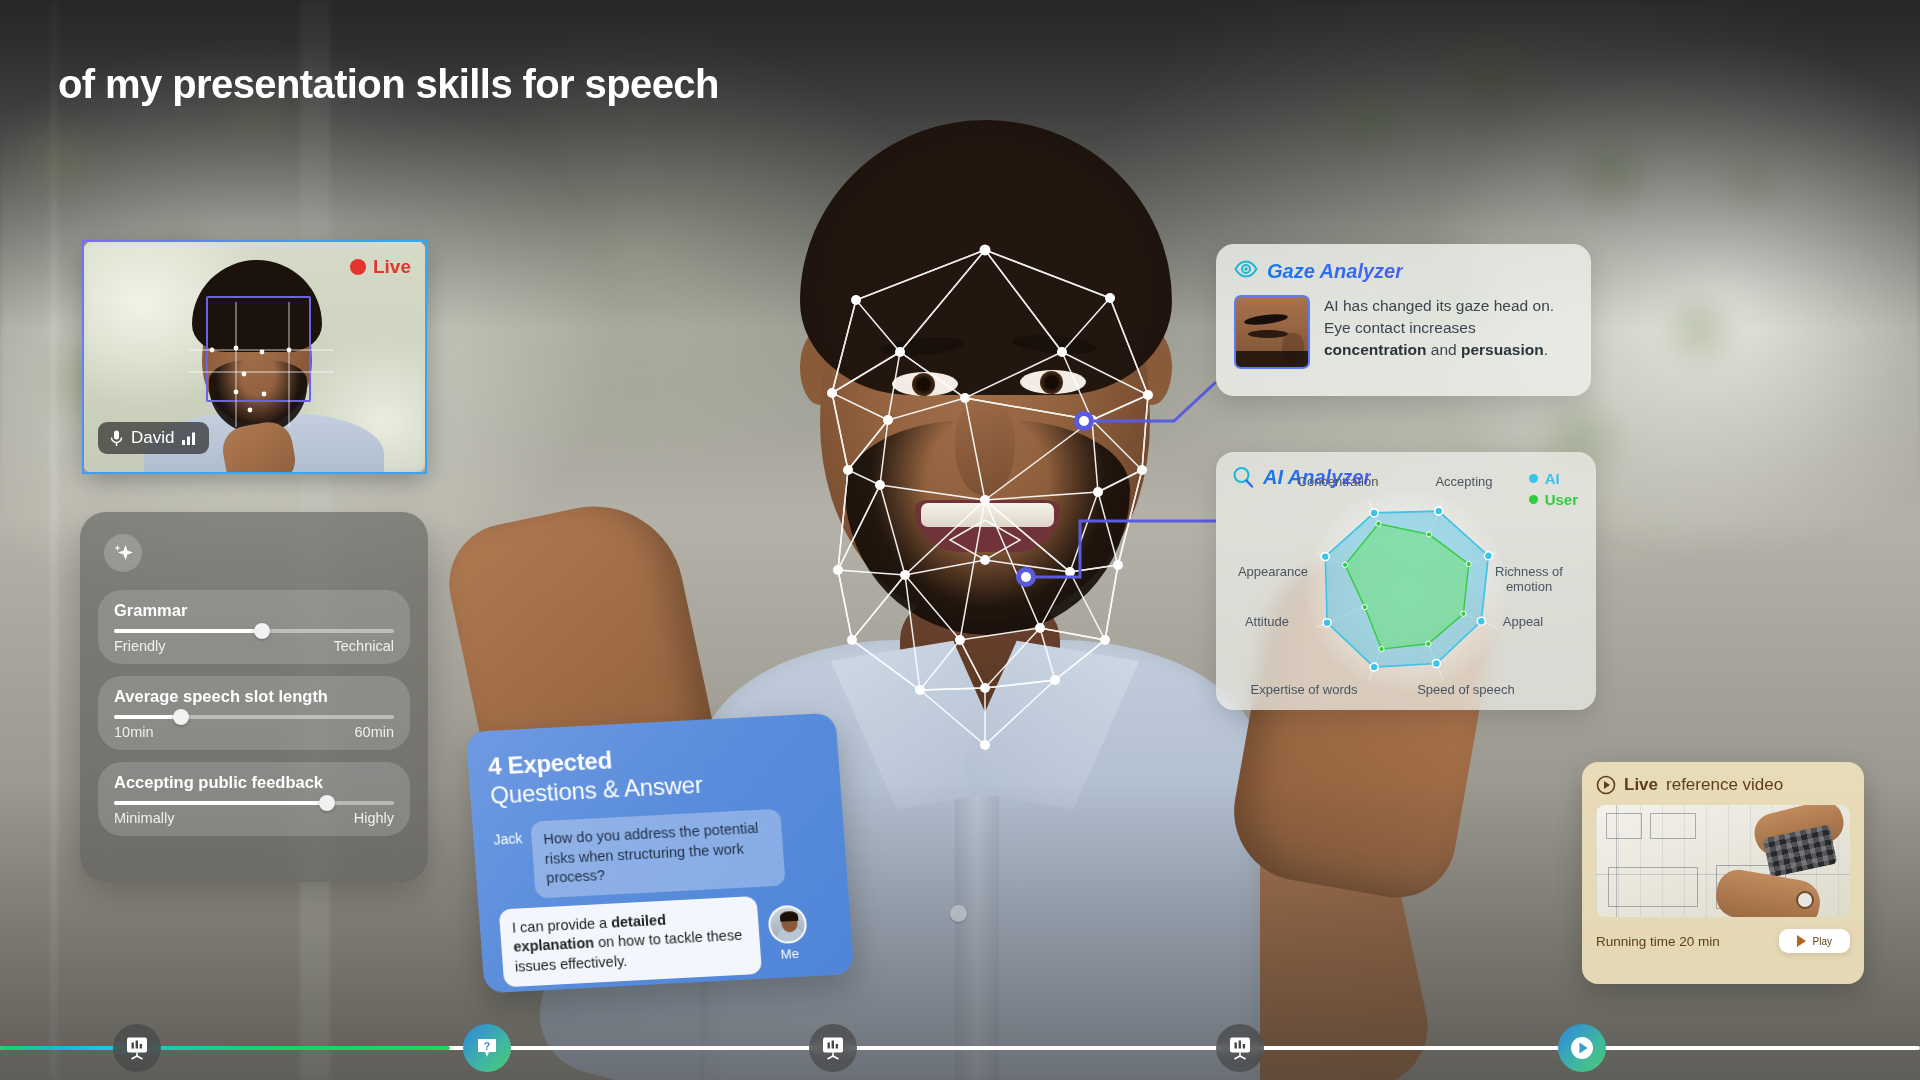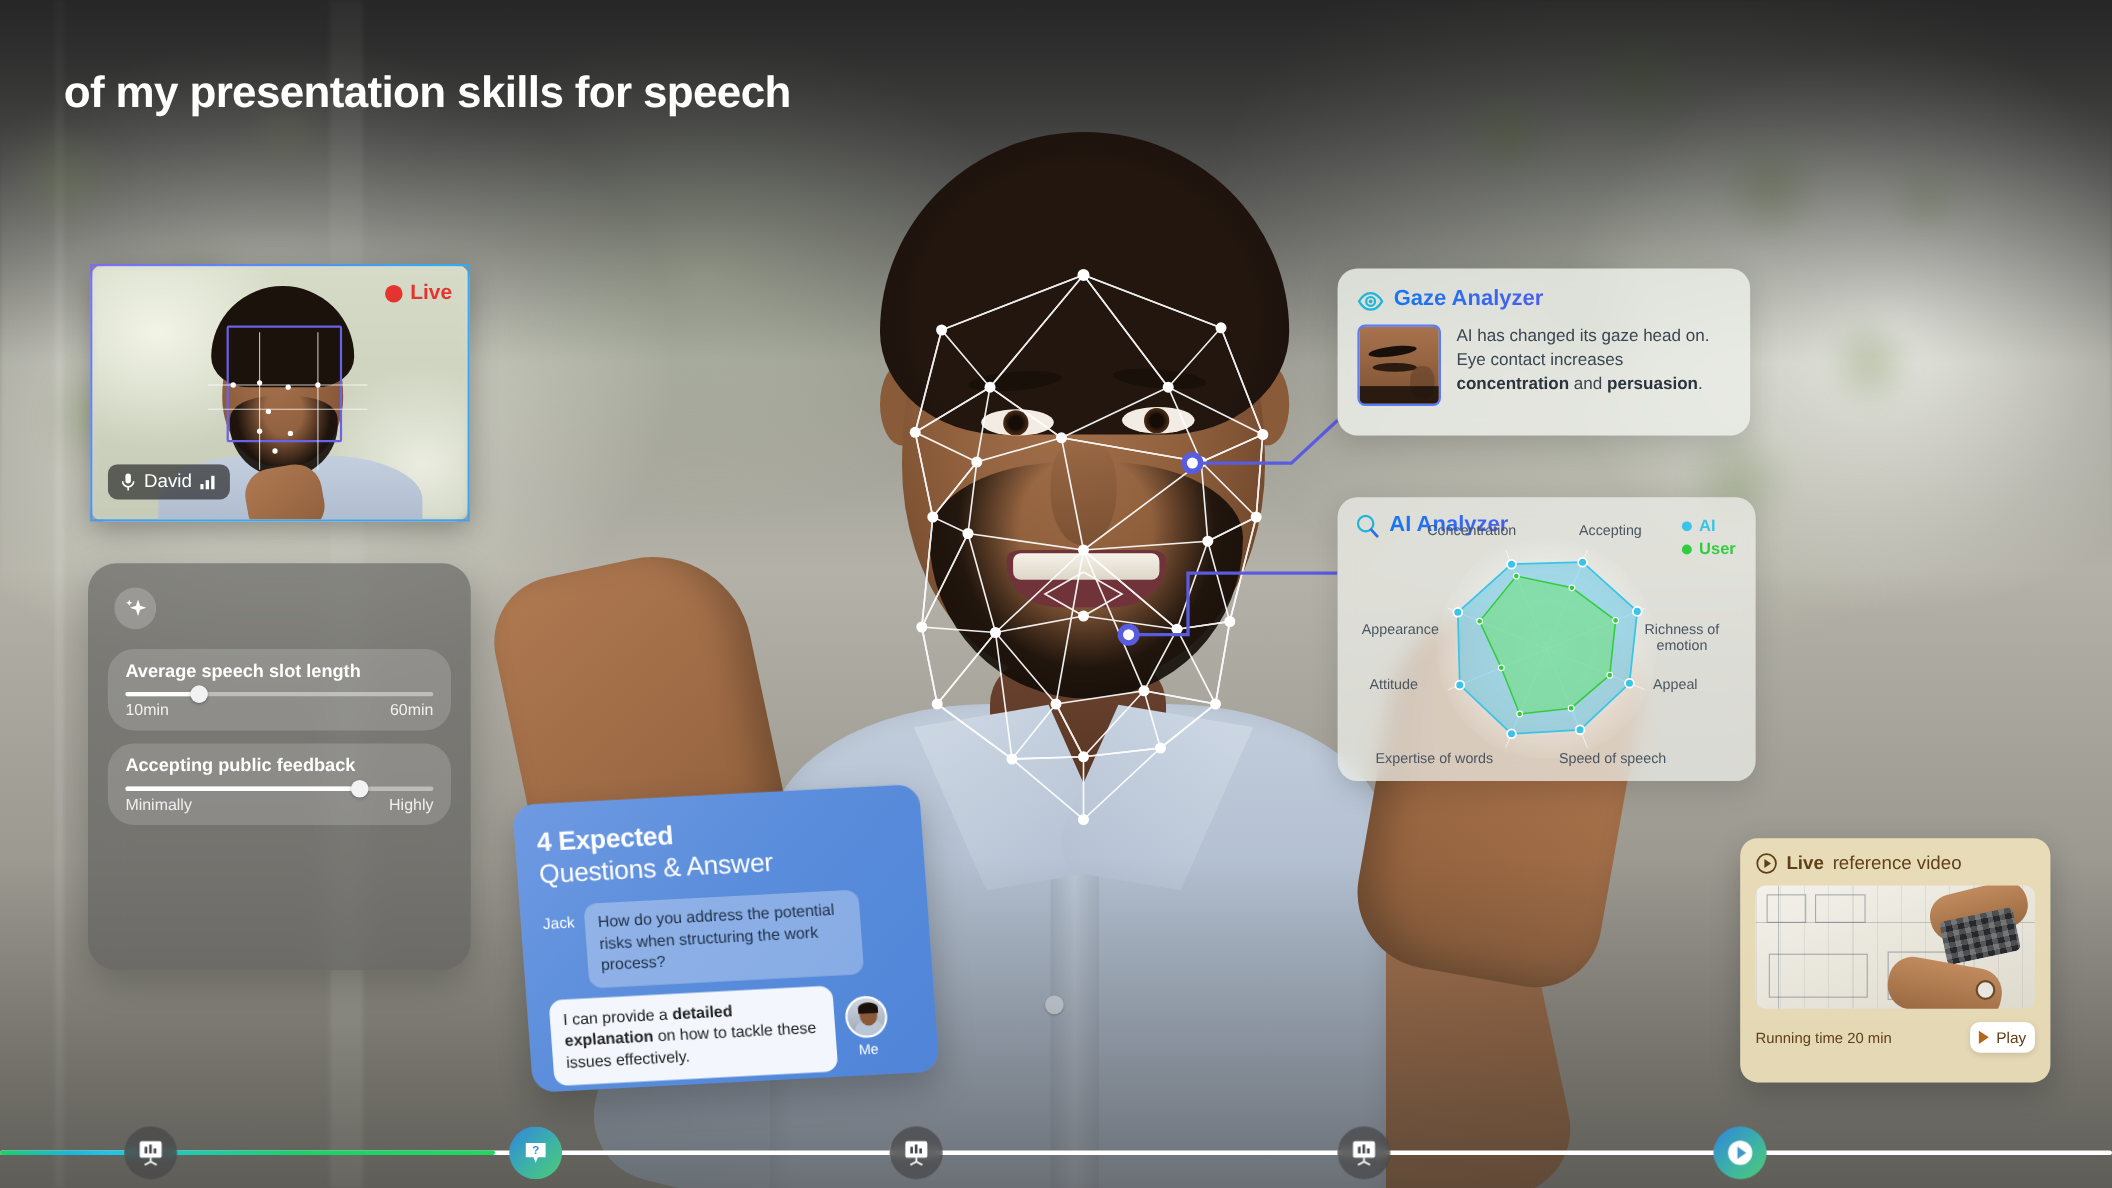--- a/index.html
+++ b/index.html
@@ -203,21 +203,21 @@
   .track .knob{position:absolute;top:-6px;width:16px;height:16px;border-radius:50%;background:#f2f2f2;box-shadow:0 1px 3px rgba(0,0,0,.3);transform:translateX(-8px);}
   .ends{display:flex;justify-content:space-between;color:#f0f0f0;font-size:14.5px;}
 
   
   .gaze{
     position:absolute; left:1216px; top:244px; width:375px; height:152px;
     border-radius:18px; padding:16px 18px;
     background:rgba(236,238,232,.84); backdrop-filter:blur(9px);
     box-shadow:0 8px 26px rgba(0,0,0,.14);
   }
-  .card-head{display:flex;align-items:flex-end;gap:9px;margin-bottom:12px;}
+  .card-head{display:flex;align-items:flex-start;gap:9px;margin-bottom:12px;font-style:italic;}
   .card-title{font-size:20px;font-weight:700;background:linear-gradient(90deg,#1677f0,#4a5ef0);-webkit-background-clip:text;background-clip:text;color:transparent;}
   .gaze-body{display:flex;gap:14px;}
   .gaze-thumb{
     width:76px;height:74px;border-radius:7px;flex:0 0 auto;
     border:2px solid #5b7cf5; overflow:hidden; position:relative;
     background:linear-gradient(180deg,#a8734e,#7d5132);
   }
   .gt-brow{position:absolute;left:8px;top:18px;width:44px;height:9px;background:#17100a;border-radius:50%;transform:rotate(-7deg);}
   .gt-eye{position:absolute;left:12px;top:33px;width:40px;height:8px;background:#2a1a10;border-radius:50%;}
   .gt-nose{position:absolute;left:46px;top:36px;width:22px;height:30px;background:rgba(90,58,35,.5);border-radius:40%;}
@@ -296,21 +296,21 @@
   .bp-box{position:absolute;border:1px solid rgba(80,92,108,.45);}
   .calc{position:absolute;right:16px;top:26px;width:68px;height:40px;background:#26282b;border-radius:5px;transform:rotate(-12deg);
     background-image:repeating-linear-gradient(90deg,rgba(255,255,255,.22) 0 5px,transparent 5px 11px),repeating-linear-gradient(180deg,rgba(255,255,255,.18) 0 5px,transparent 5px 10px);}
   .sh-hand1{position:absolute;right:6px;top:2px;width:90px;height:42px;background:linear-gradient(180deg,#c08a5d,#9b6a42);border-radius:20px;transform:rotate(-14deg);}
   .sh-hand2{position:absolute;right:30px;bottom:-6px;width:104px;height:48px;background:linear-gradient(180deg,#c08a5d,#9b6a42);border-radius:22px;transform:rotate(10deg);}
   .watch{position:absolute;right:36px;bottom:8px;width:18px;height:18px;border-radius:50%;background:#e8e6df;border:2px solid #6a4a2a;}
   .share-foot{display:flex;align-items:center;justify-content:space-between;margin-top:12px;}
   .run-time{font-size:13.5px;color:#5e3f16;}
   .play-btn{
     display:flex;align-items:center;gap:7px;background:#fff;border-radius:9px;
-    padding:6px 8px;color:#5e3f16;font-size:14px;box-shadow:0 2px 6px rgba(0,0,0,.12);
+    padding:6px 18px;color:#5e3f16;font-size:10px;box-shadow:0 2px 6px rgba(0,0,0,.12);
   }
   .tri{width:0;height:0;border-left:9px solid #b2671b;border-top:6px solid transparent;border-bottom:6px solid transparent;}
 
   
   .timeline{position:absolute;left:0;bottom:0;width:1920px;height:120px;}
   .tl-line{position:absolute;left:0;top:86px;width:1920px;height:4px;background:#fff;border-radius:2px;}
   .tl-prog{position:absolute;left:0;top:86px;height:4px;border-radius:2px;
     background:linear-gradient(90deg,#17d36a 0%,#17b8d9 14%,#1fc5e6 22%,#17d36a 60%,#1ed95c 100%);}
   .tl-node{
     position:absolute; top:64px; width:48px; height:48px; border-radius:50%;
@@ -498,20 +498,31 @@
   <div class="adjust">
     <div class="adjust-head">
       <div class="spark">
         <svg width="22" height="22" viewBox="0 0 22 22">
           <path d="M13.5 3 L15.4 8.6 L21 10.5 L15.4 12.4 L13.5 18 L11.6 12.4 L6 10.5 L11.6 8.6 Z" fill="#fff"></path>
           <path d="M5.5 3 L6.3 5.2 L8.5 6 L6.3 6.8 L5.5 9 L4.7 6.8 L2.5 6 L4.7 5.2 Z" fill="#fff"></path>
         </svg>
       </div>
     </div>
 
+    <div class="slider-card">
+      <div class="slider-label">Grammar</div>
+      <div class="track">
+        <div class="fill" style="width:53%"></div>
+        <div class="knob" style="left:53%"></div>
+      </div>
+      <div class="ends">
+        <span>Friendly</span>
+        <span>Technical</span>
+      </div>
+    </div>
 
     <div class="slider-card">
       <div class="slider-label">Average speech slot length</div>
       <div class="track">
         <div class="fill" style="width:24%"></div>
         <div class="knob" style="left:24%"></div>
       </div>
       <div class="ends">
         <span>10min</span>
         <span>60min</span>

